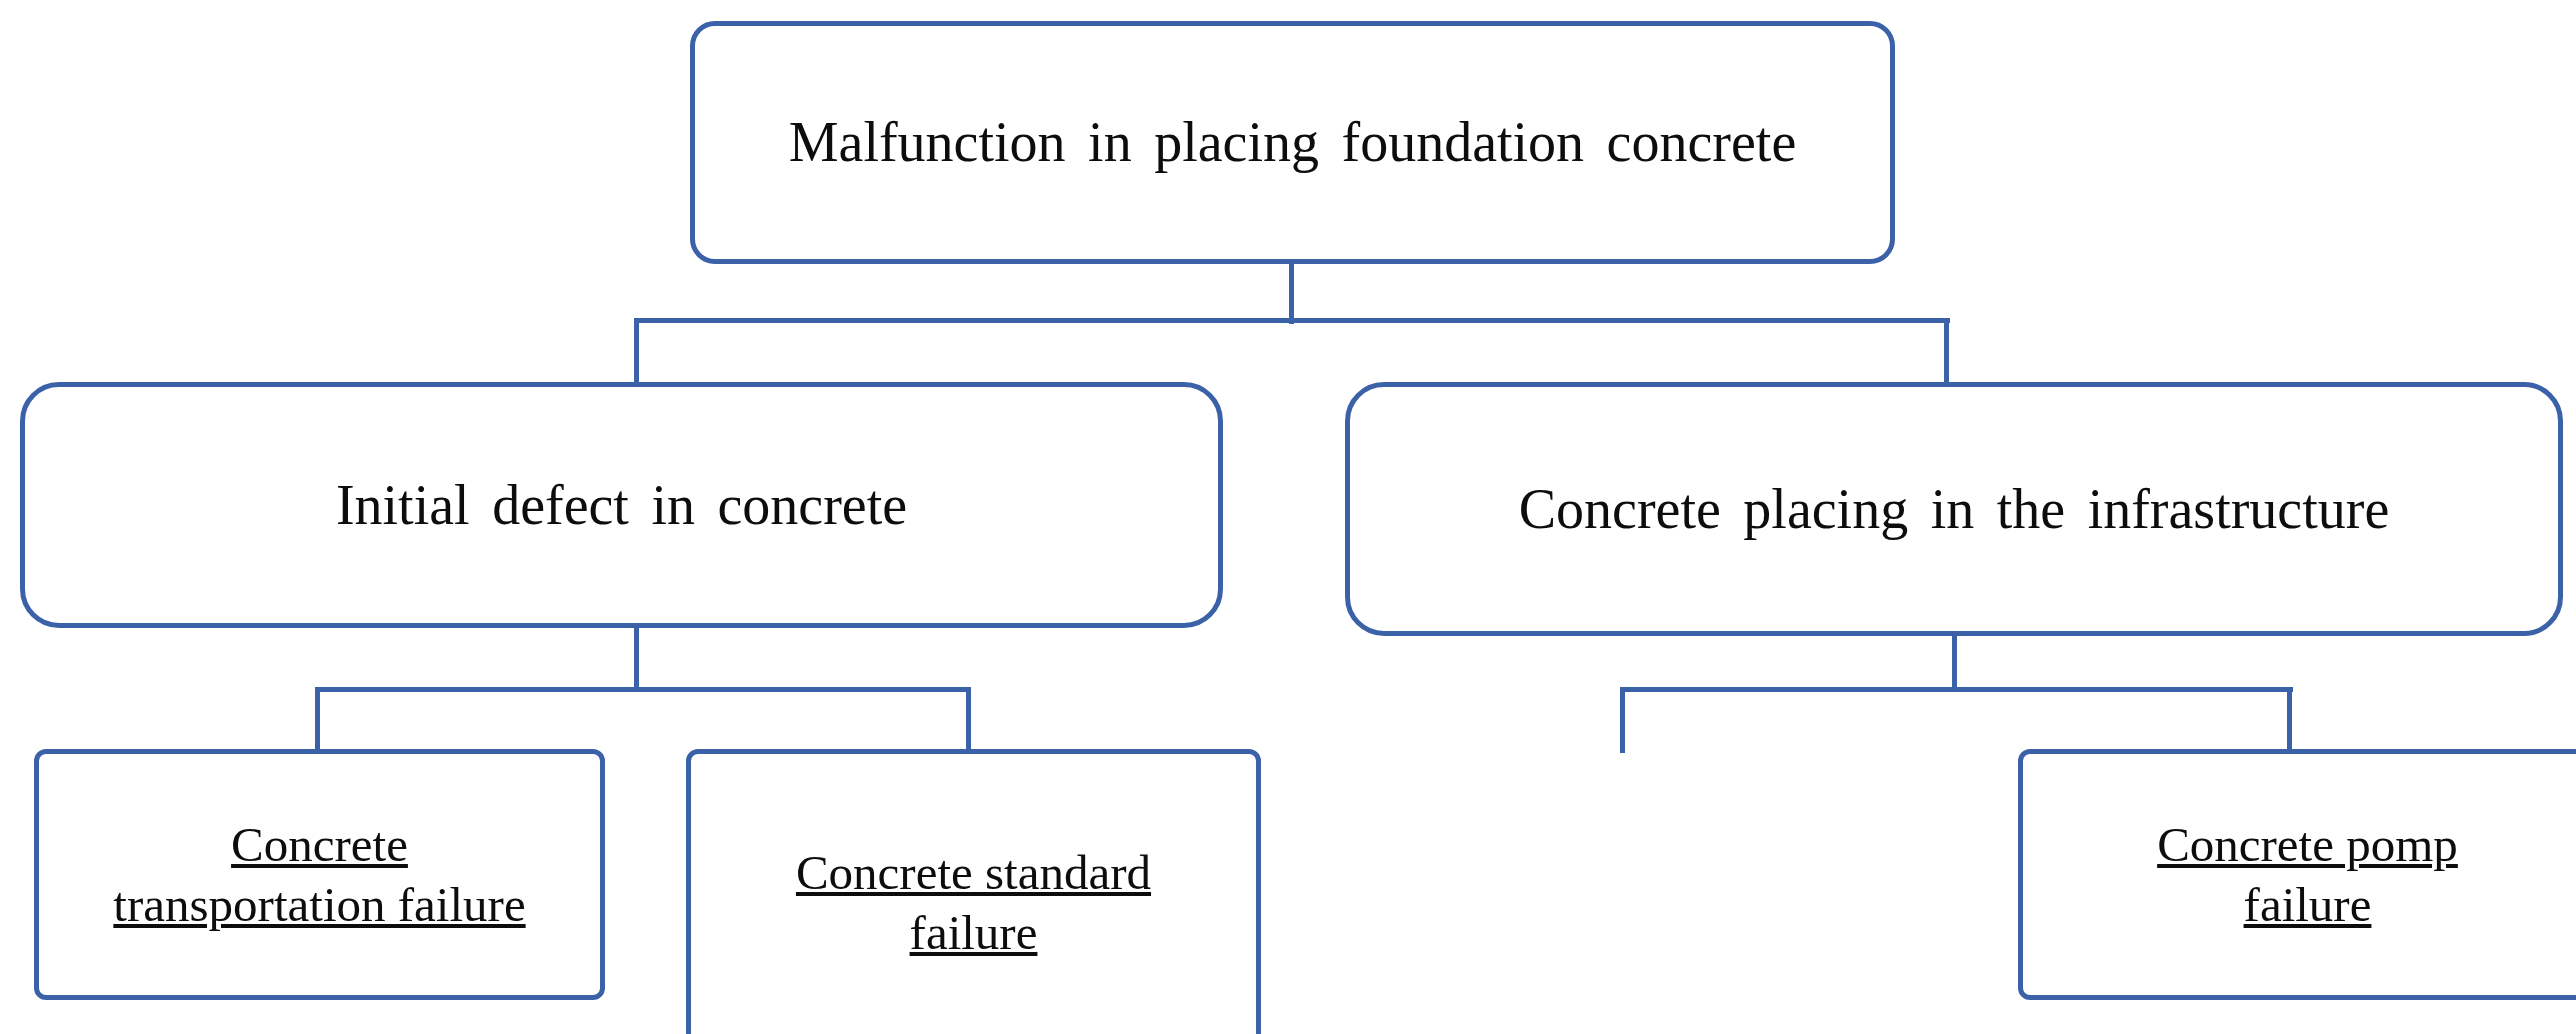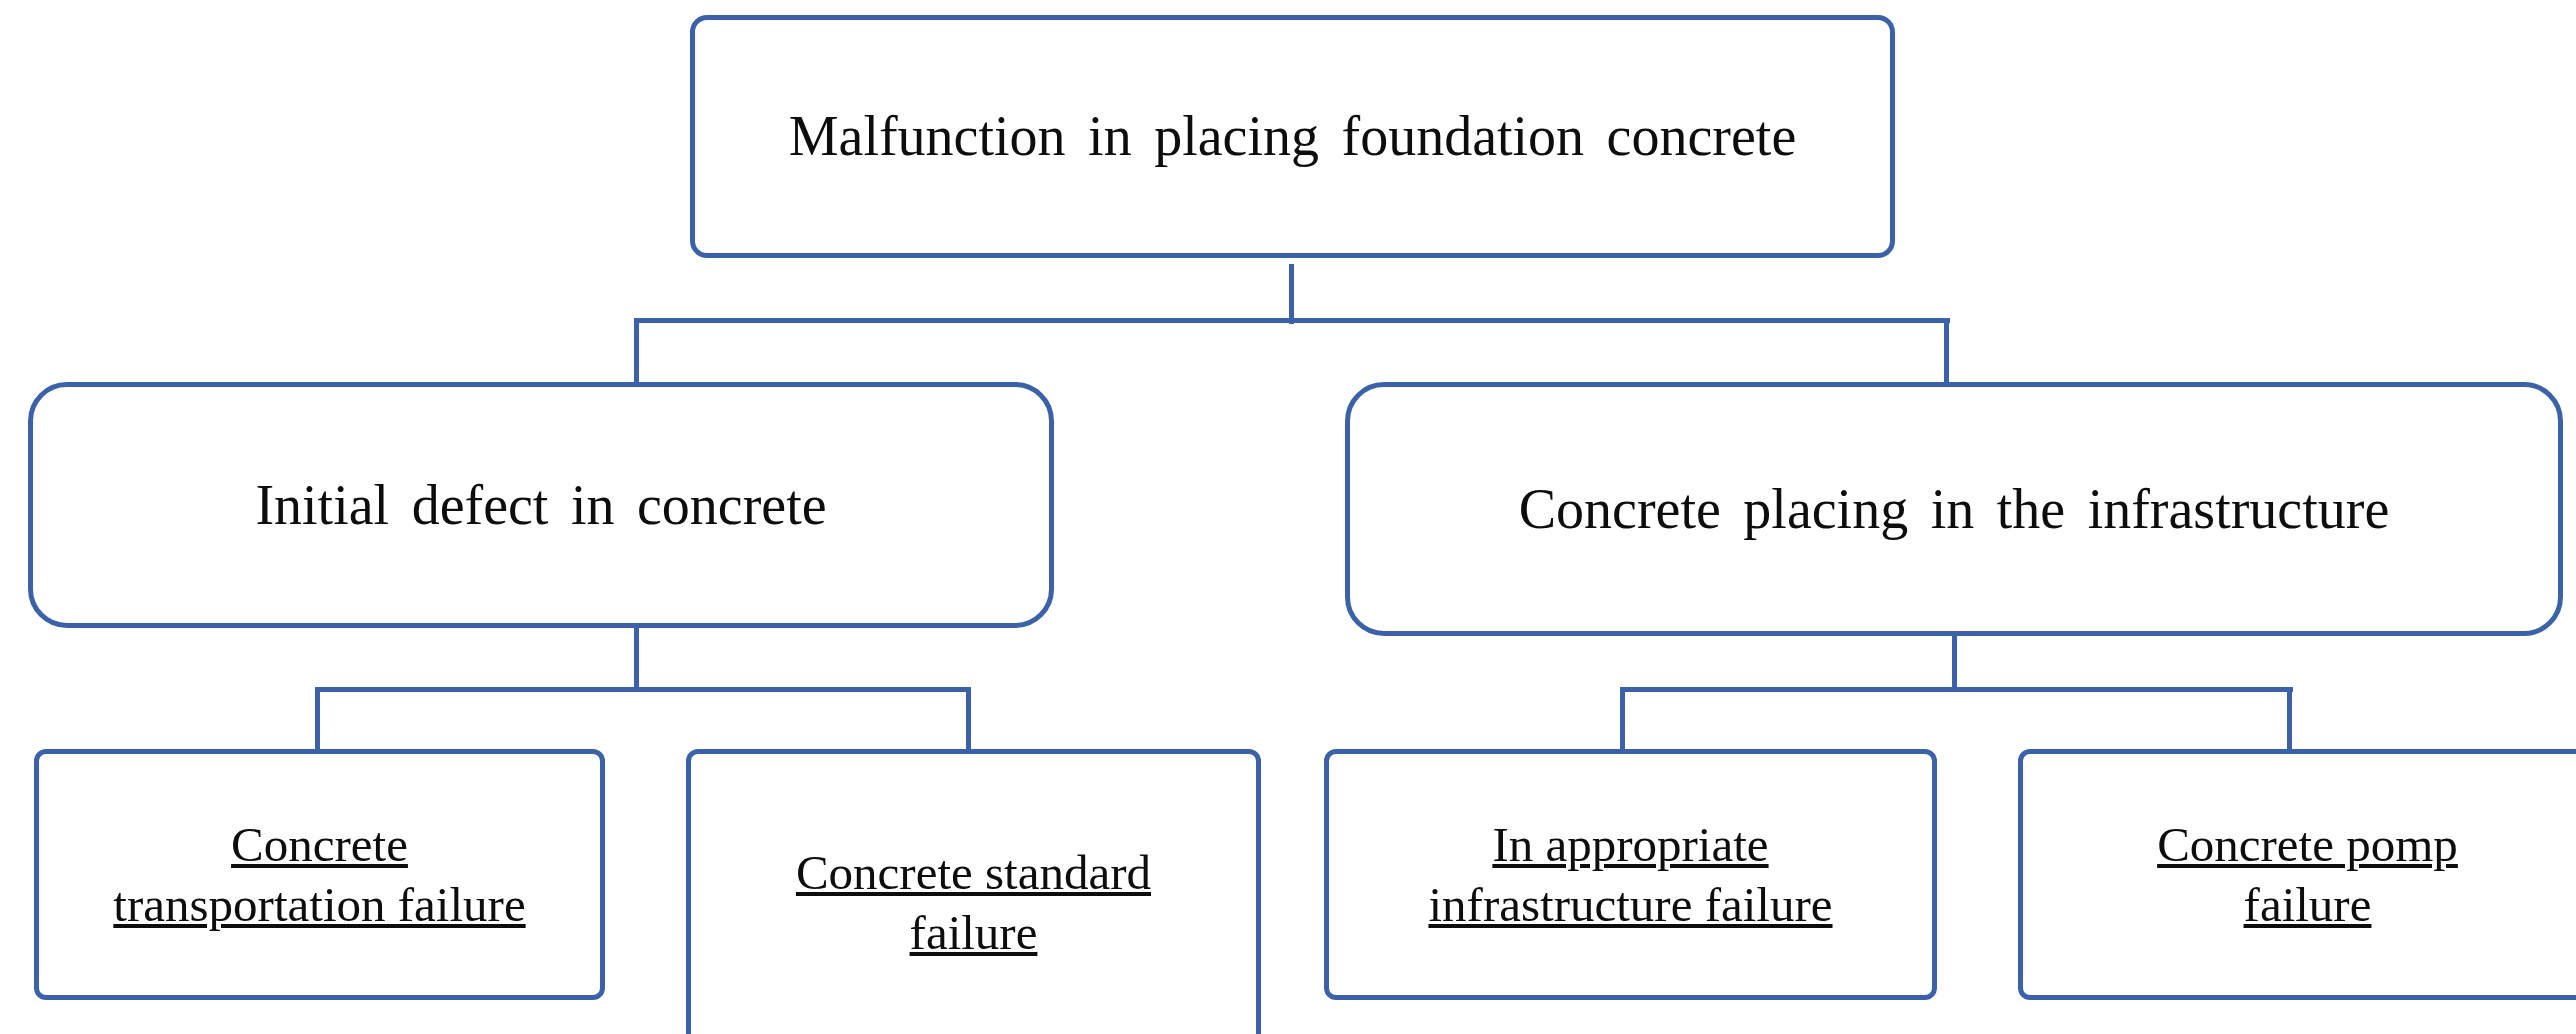--- a/index.html
+++ b/index.html
@@ -32,30 +32,30 @@
     z-index: 2;
   }
   .node .label {
     display: block;
     padding: 0 22px;
     white-space: pre-line;
   }
 
   
   #node-root {
-    left: 690px;  top: 15px;
+    left: 690px;  top: 21px;
     width: 1205px; height: 243px;
-    border-radius: 17px;
+    border-radius: 25px;
   }
   #node-root .label { font-size: 56px; word-spacing: 8.5px; }
 
   
   #node-initial-defect {
-    left: 28px; top: 382px;
-    width: 1026px; height: 246px;
+    left: 20px; top: 382px;
+    width: 1203px; height: 246px;
   }
   #node-initial-defect .label { font-size: 56px; word-spacing: 8.5px; }
 
   #node-concrete-placing {
     left: 1345px; top: 382px;
     width: 1218px; height: 254px;
   }
   #node-concrete-placing .label { font-size: 56px; word-spacing: 8.5px; }
 
   
@@ -129,24 +129,20 @@
   <div class="node leaf" id="node-transport-failure">
     <span class="label">Concrete
 transportation failure</span>
   </div>
 
   <div class="node leaf" id="node-standard-failure">
     <span class="label">Concrete standard
 failure</span>
   </div>
 
-  <div class="node leaf" id="node-infra-failure">
-    <span class="label">In appropriate
-infrastructure failure</span>
-  </div>
 
   <div class="node leaf" id="node-pomp-failure">
     <span class="label">Concrete pomp
 failure</span>
   </div>
 
 </div>
 
 
 </body></html>

